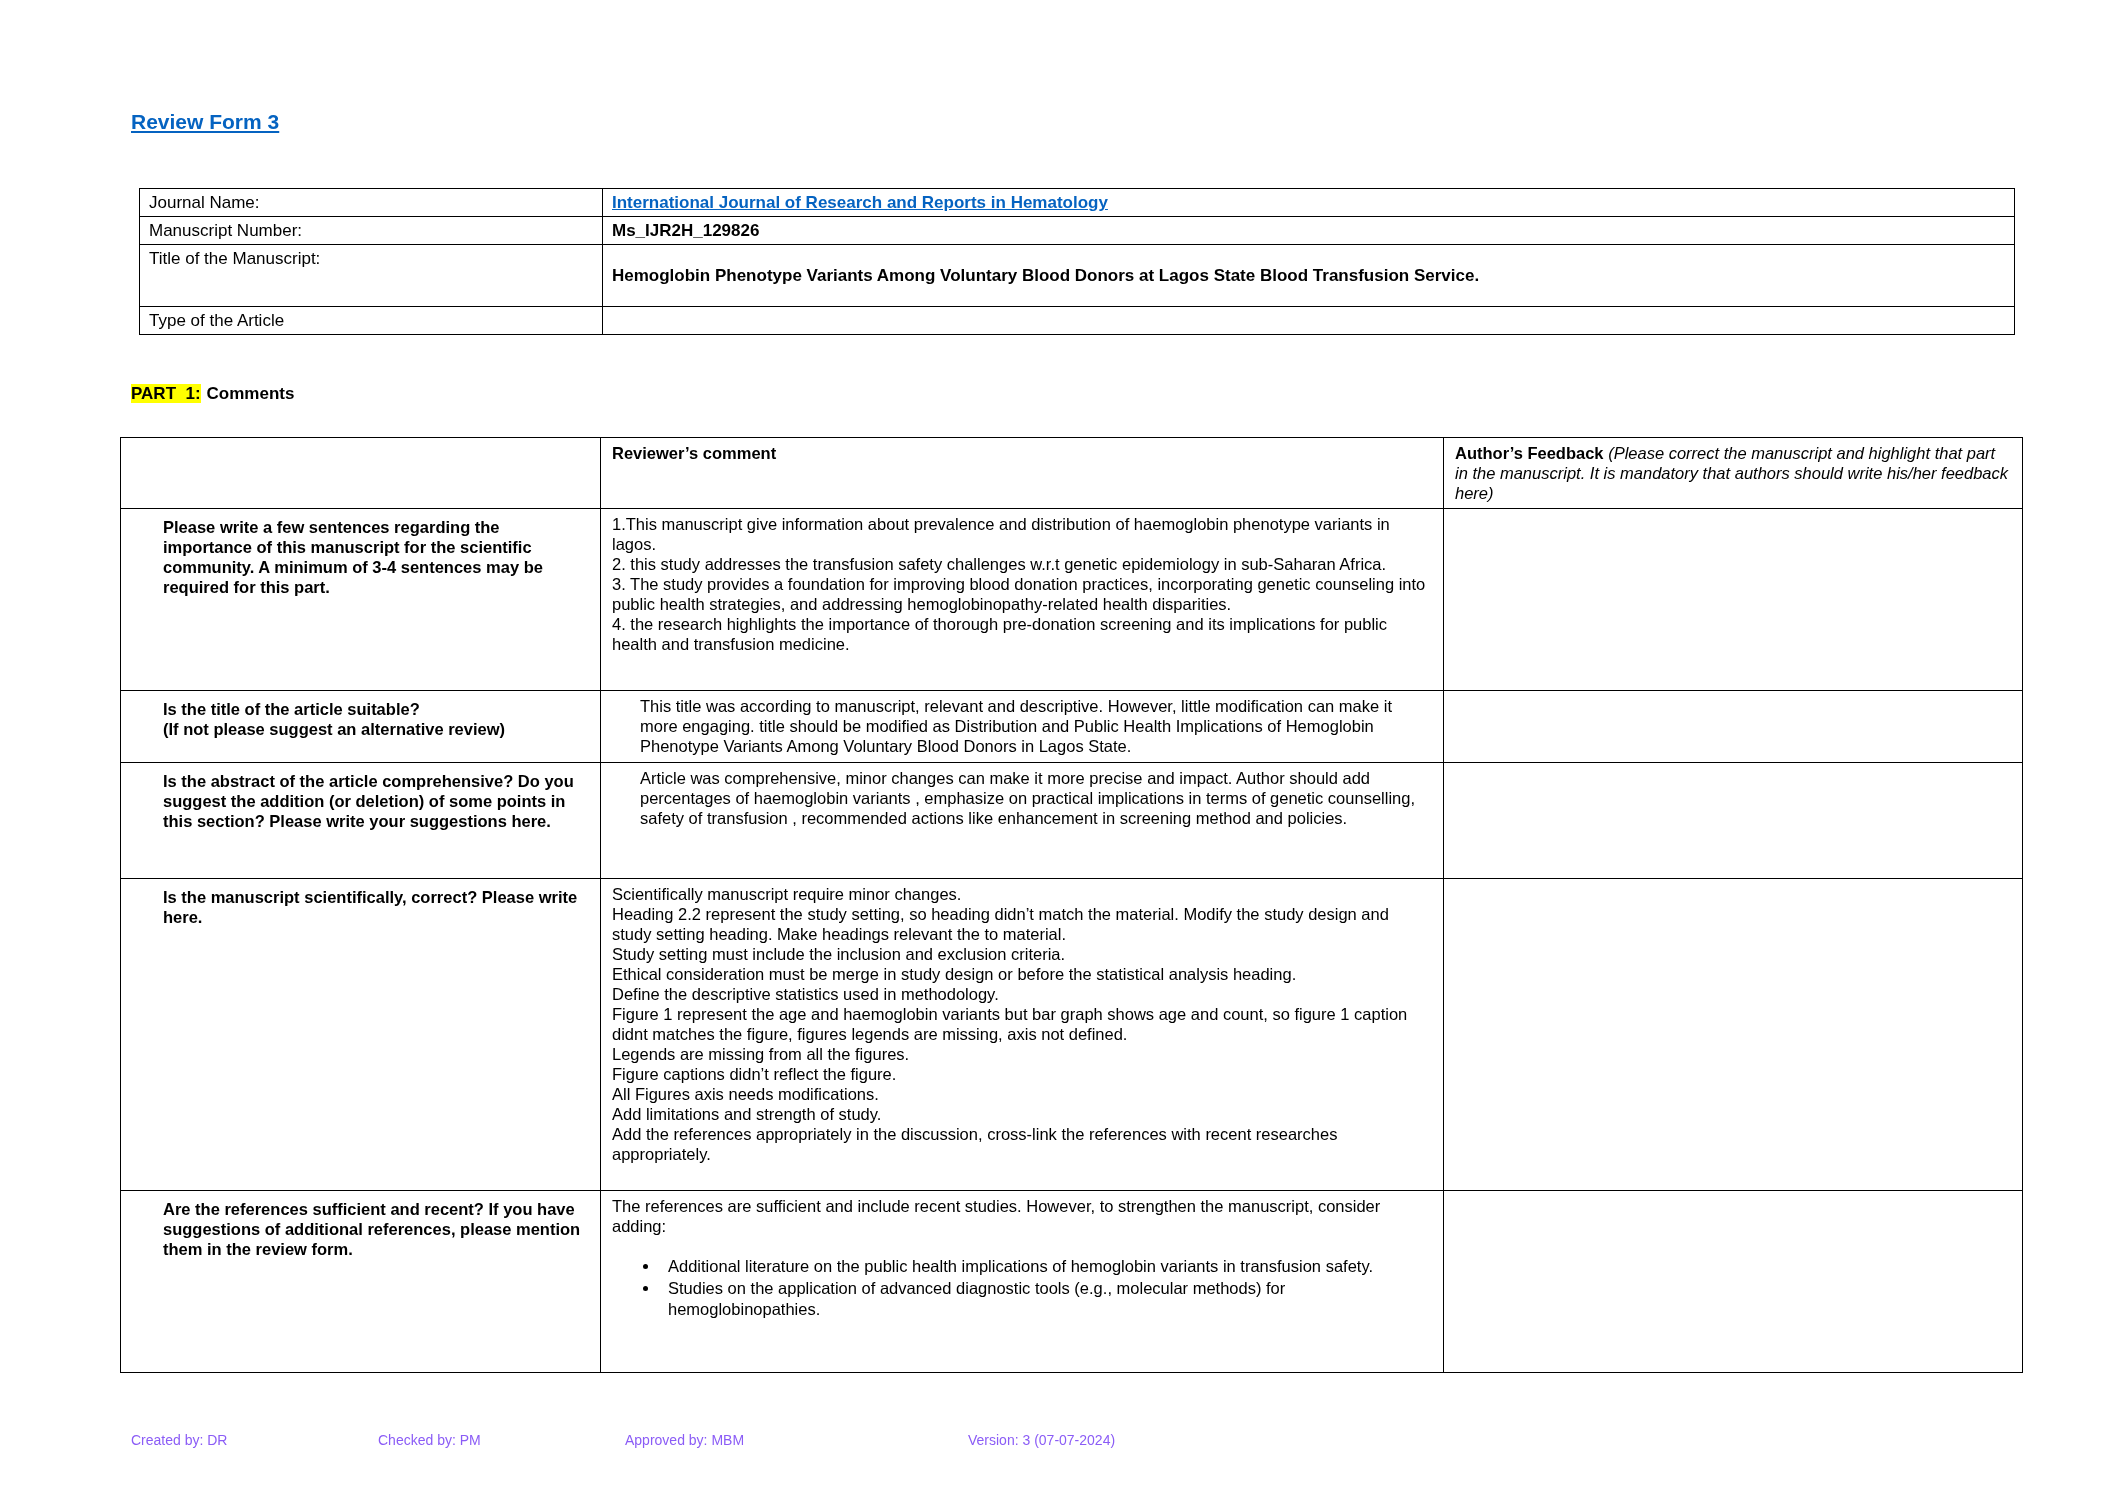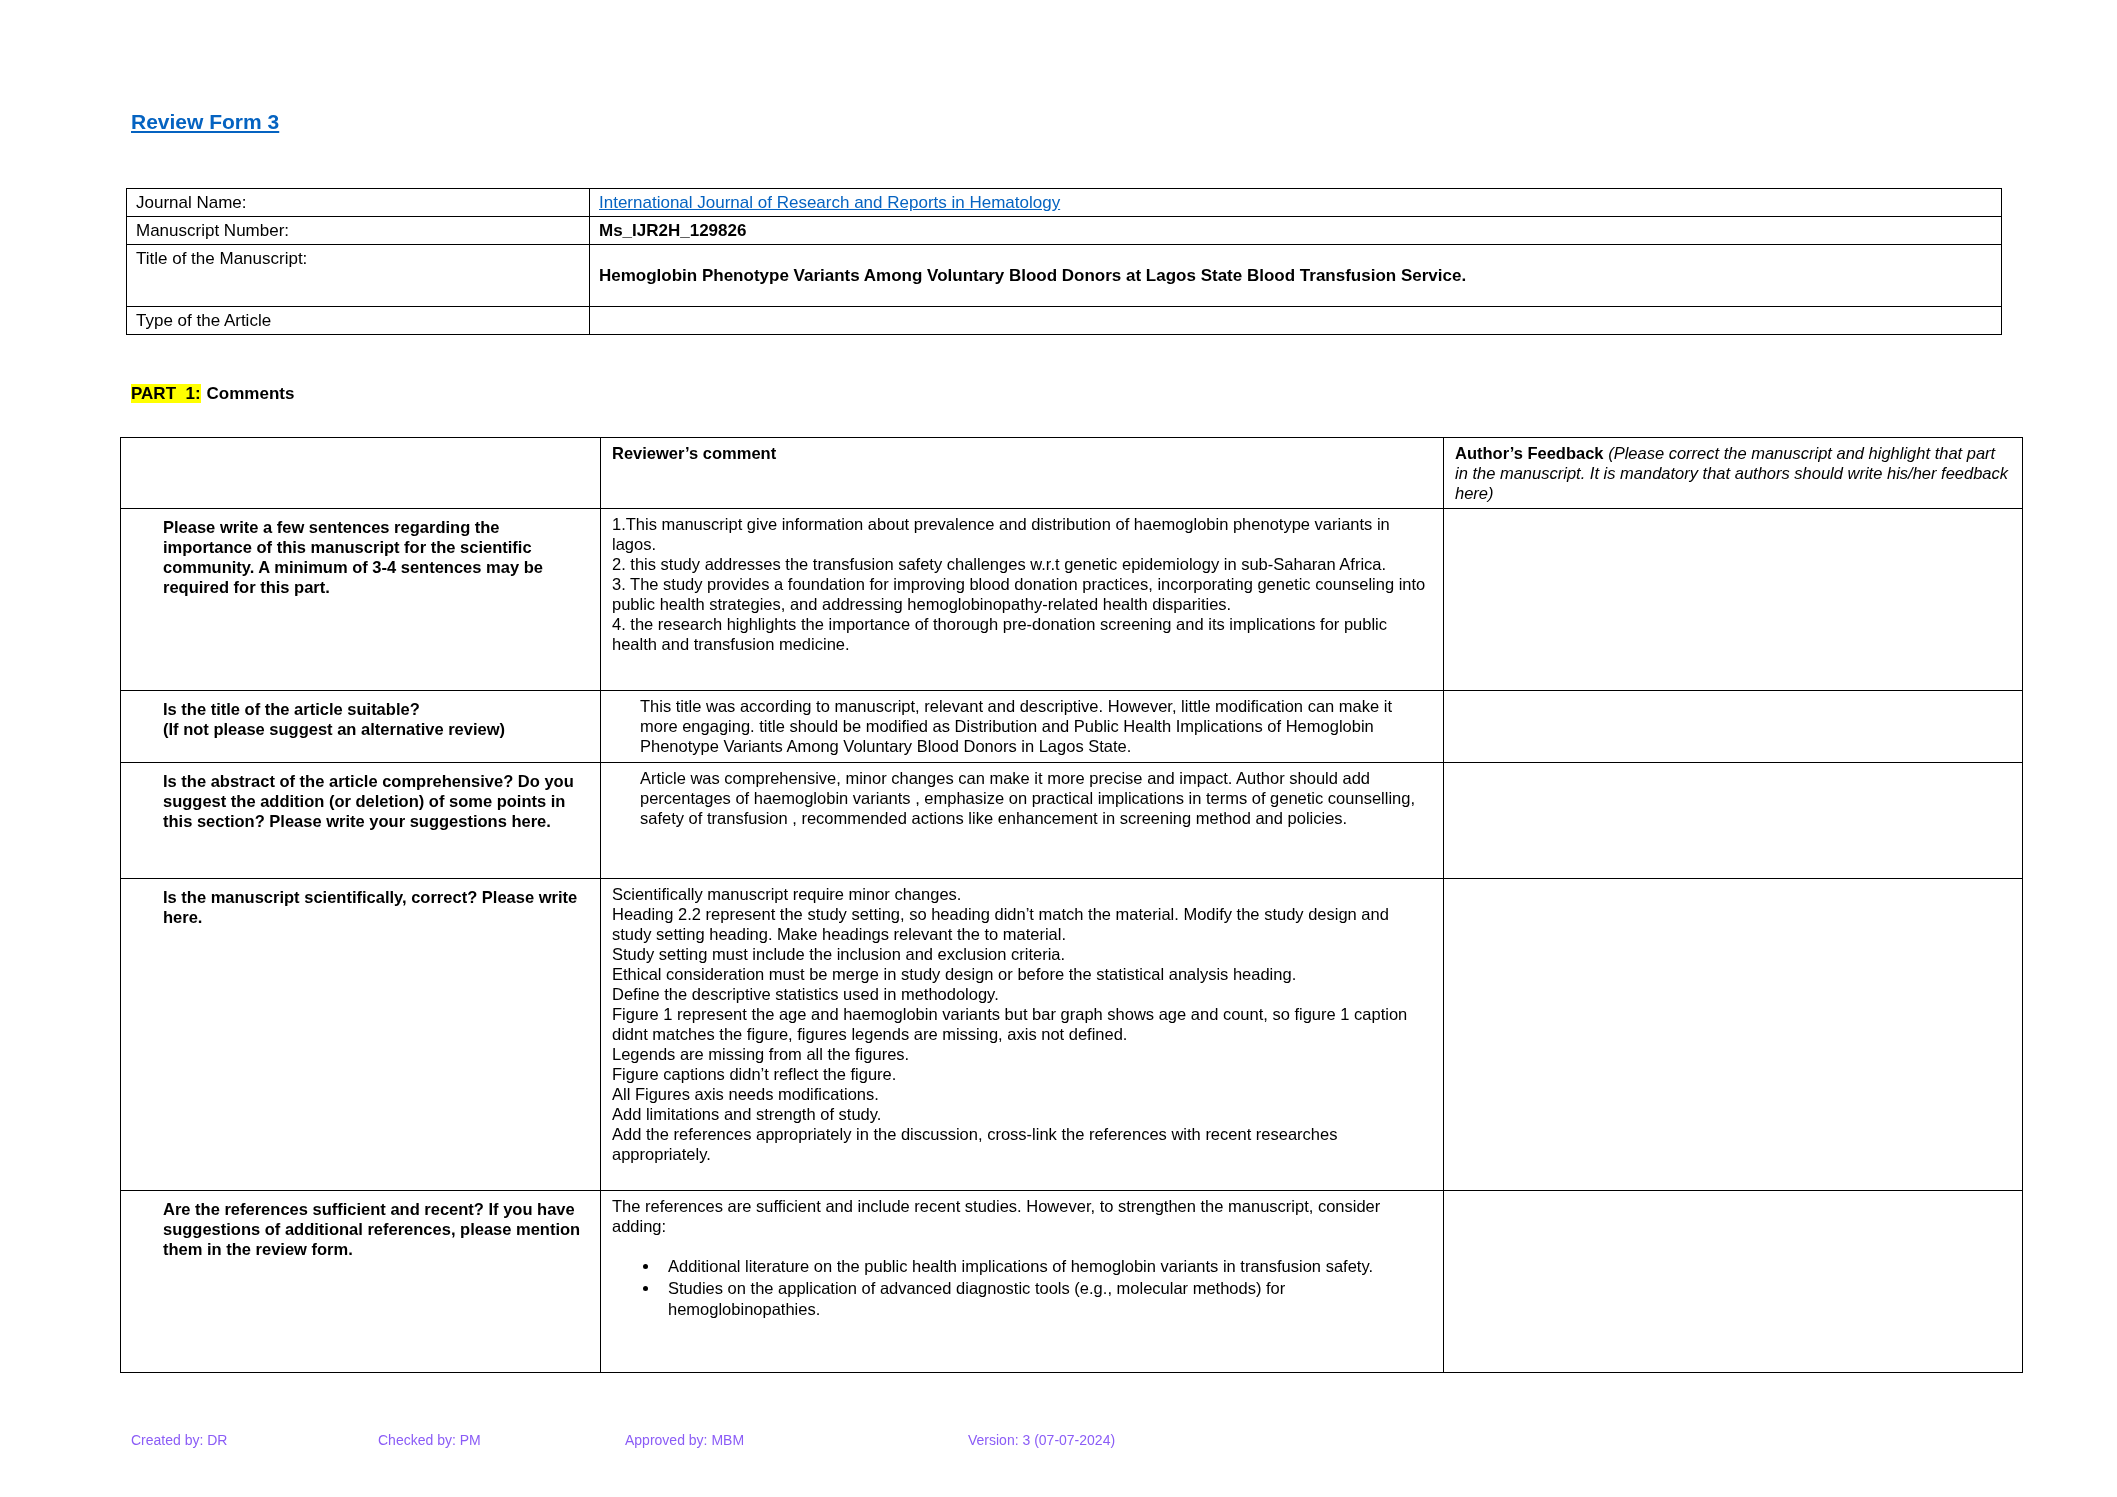--- a/index.html
+++ b/index.html
@@ -24,41 +24,41 @@
     top:110px;
     font-size:21px;
     font-weight:bold;
     color:var(--link_blue);
     text-decoration:underline;
     cursor:pointer;
   }
   
   .meta-table{
     position:absolute;
-    left:126px;
+    left:139px;
     top:188px;
     width:1876px;
     border-collapse:collapse;
     table-layout:fixed;
   }
   .meta-table td{
     border:1px solid #000000;
     padding:3px 9px;
     vertical-align:top;
     font-size:17px;
     line-height:21px;
   }
   .meta-table .label-cell{ width:463px; }
   .meta-row-short td{ height:28px; }
   .meta-row-tall td{ height:62px; }
   .meta-row-tall .value-cell{ vertical-align:middle; }
   .bold{ font-weight:bold; }
   .journal-link{
     color:var(--link_blue);
-    font-weight:normal;
+    font-weight:bold;
     text-decoration:underline;
     cursor:pointer;
     text-align:right;
   }
   
   .part-heading{
     position:absolute;
     left:131px;
     top:384px;
     font-size:17px;

